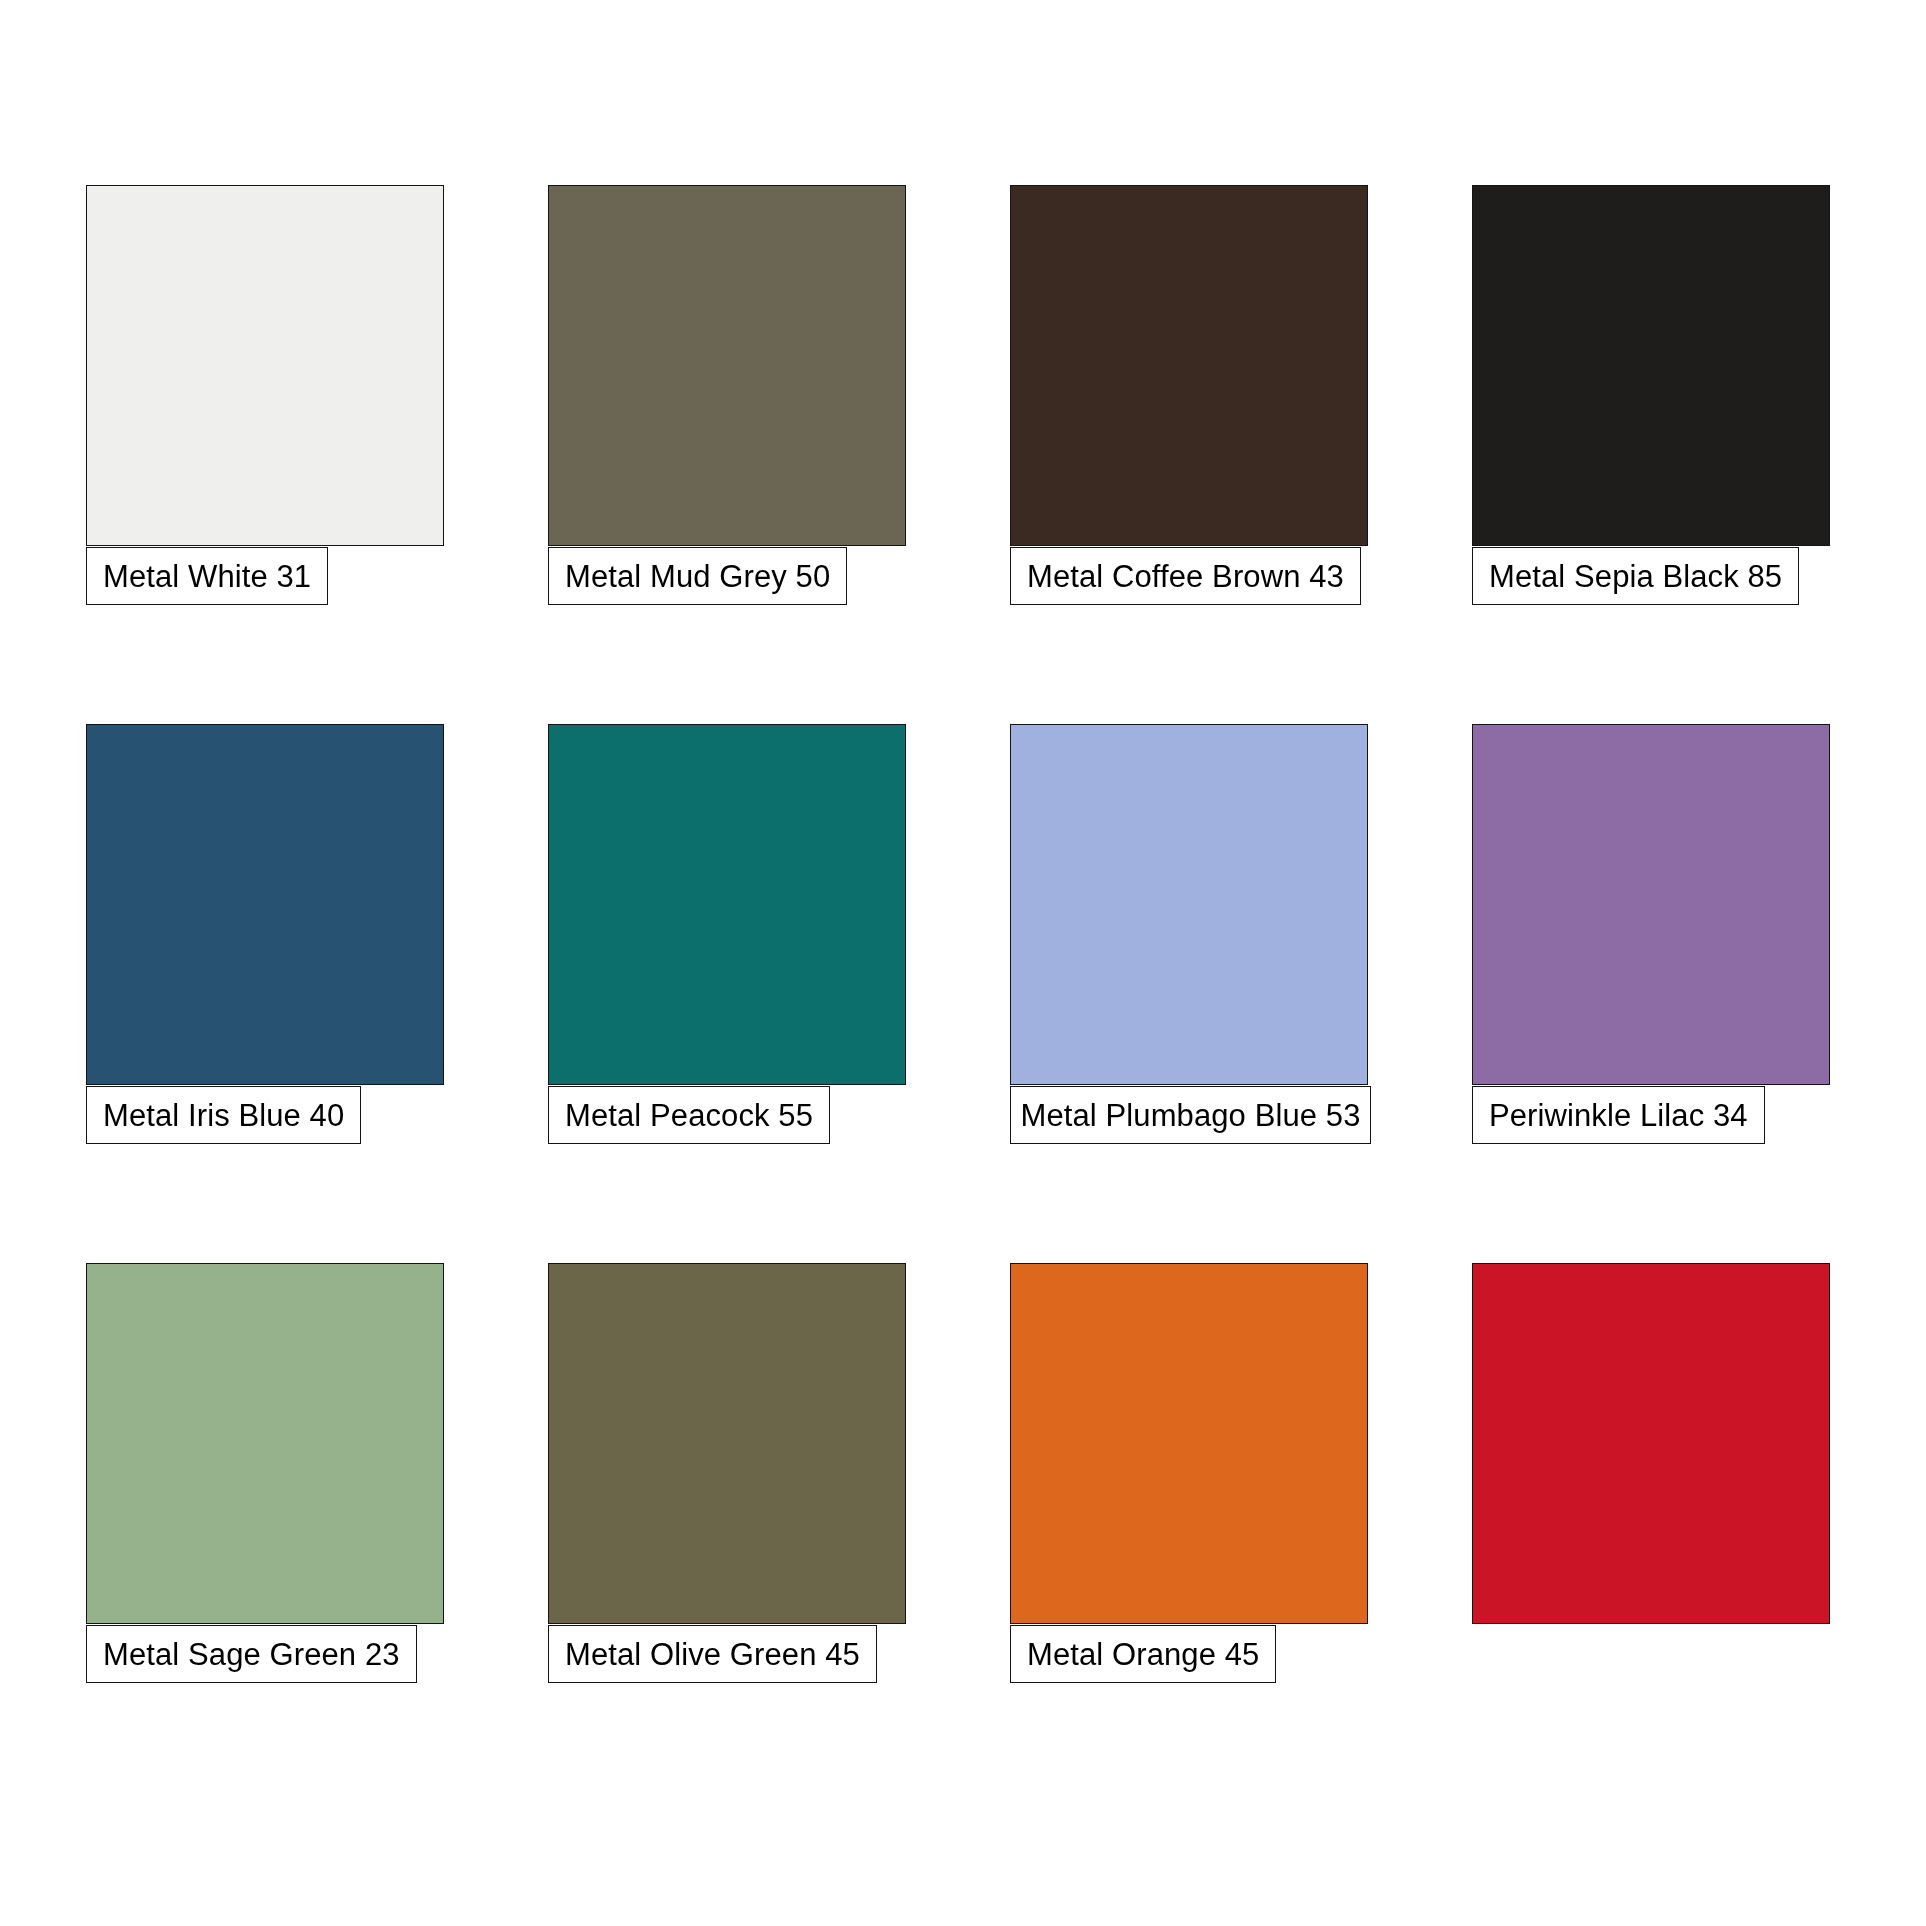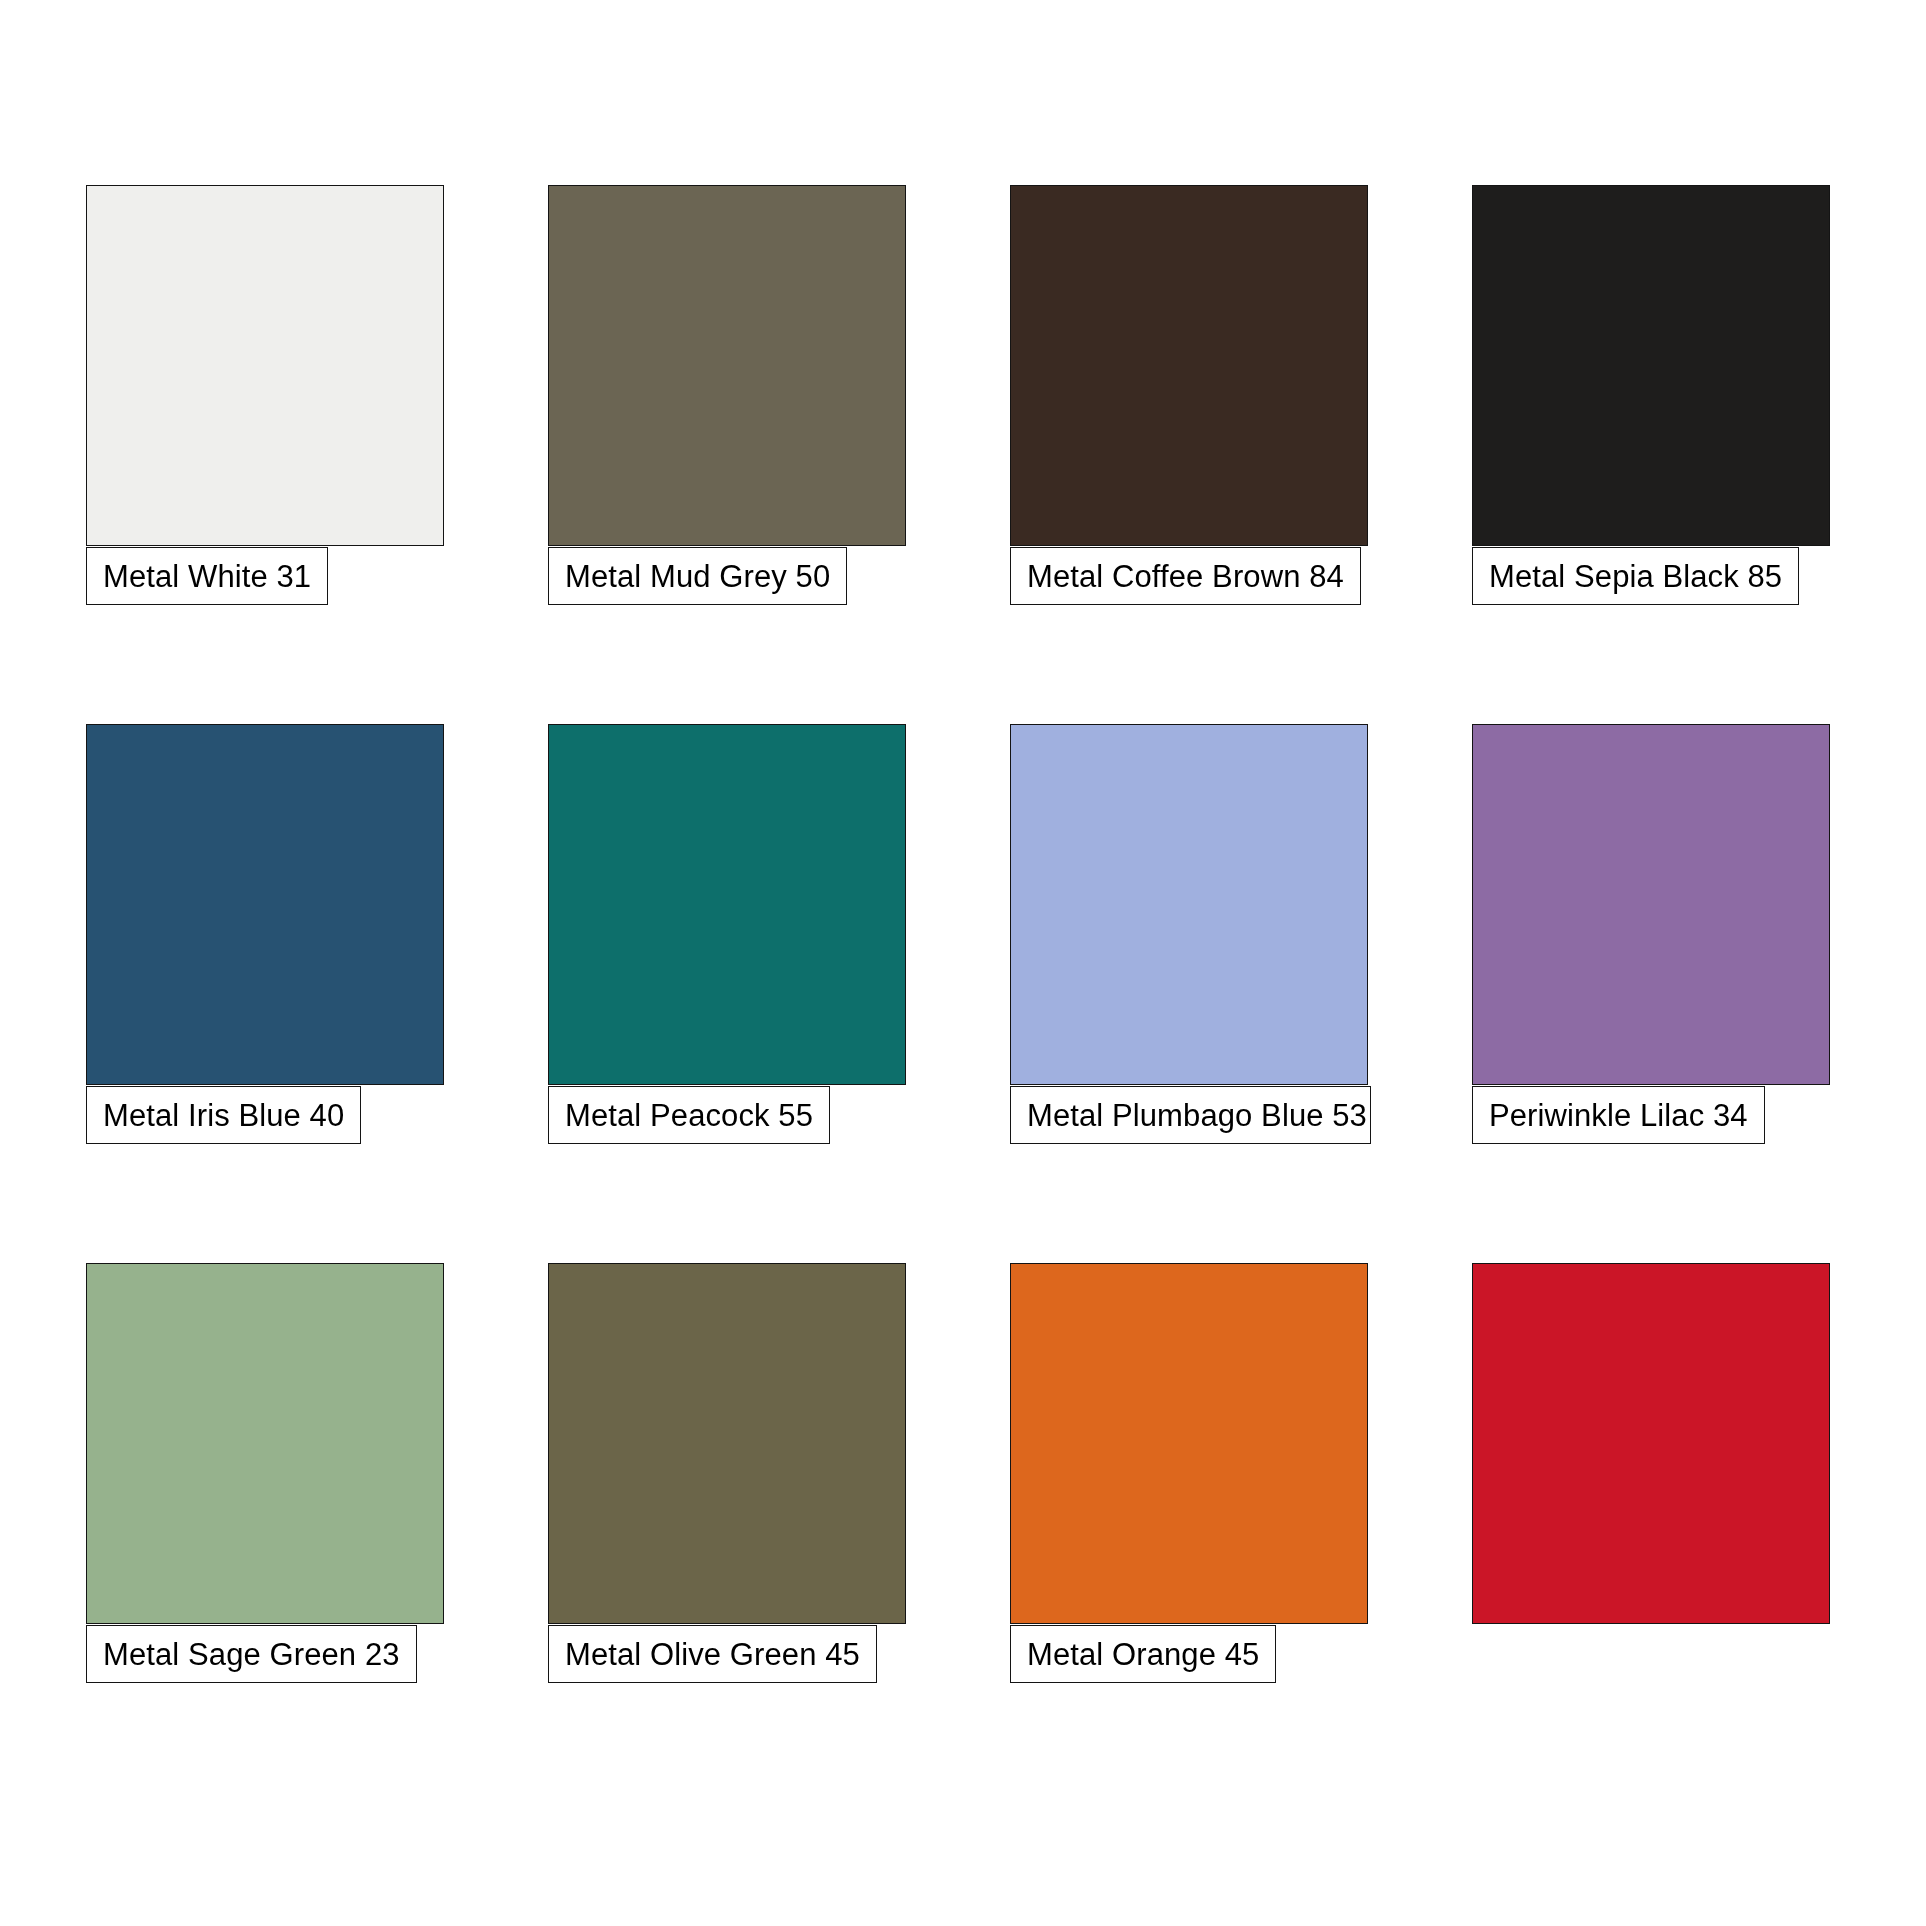--- a/index.html
+++ b/index.html
@@ -54,20 +54,21 @@
     position: absolute;
     left: 0;
     top: 362px;
     height: 58px;
     max-width: 361px;
     border: 1.7px solid #141414;
     box-sizing: border-box;
     background: #ffffff;
     display: flex;
     align-items: center;
+    justify-content: center;
     padding: 0 16px;
     white-space: nowrap;
   }
 
   .swatch-label-text {
     font-family: "Liberation Sans", sans-serif;
     font-size: 31px;
     font-weight: 400;
     color: #000000;
     letter-spacing: 0.1px;
@@ -87,21 +88,21 @@
       </div>
       <div class="swatch-cell">
         <div class="swatch-chip" style="background: rgb(107, 101, 83);"></div>
         <div class="swatch-label-box">
           <span class="swatch-label-text">Metal Mud Grey 50</span>
         </div>
       </div>
       <div class="swatch-cell">
         <div class="swatch-chip" style="background: rgb(58, 42, 34);"></div>
         <div class="swatch-label-box">
-          <span class="swatch-label-text">Metal Coffee Brown 84</span>
+          <span class="swatch-label-text">Metal Coffee Brown 43</span>
         </div>
       </div>
       <div class="swatch-cell">
         <div class="swatch-chip" style="background: rgb(30, 29, 28);"></div>
         <div class="swatch-label-box">
           <span class="swatch-label-text">Metal Sepia Black 85</span>
         </div>
       </div>
       <div class="swatch-cell">
         <div class="swatch-chip" style="background: rgb(39, 82, 114);"></div>

